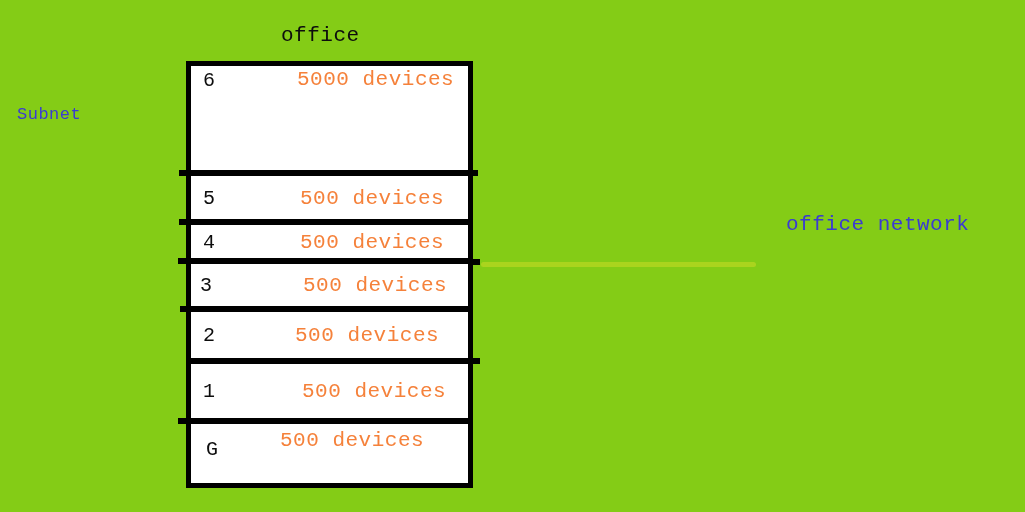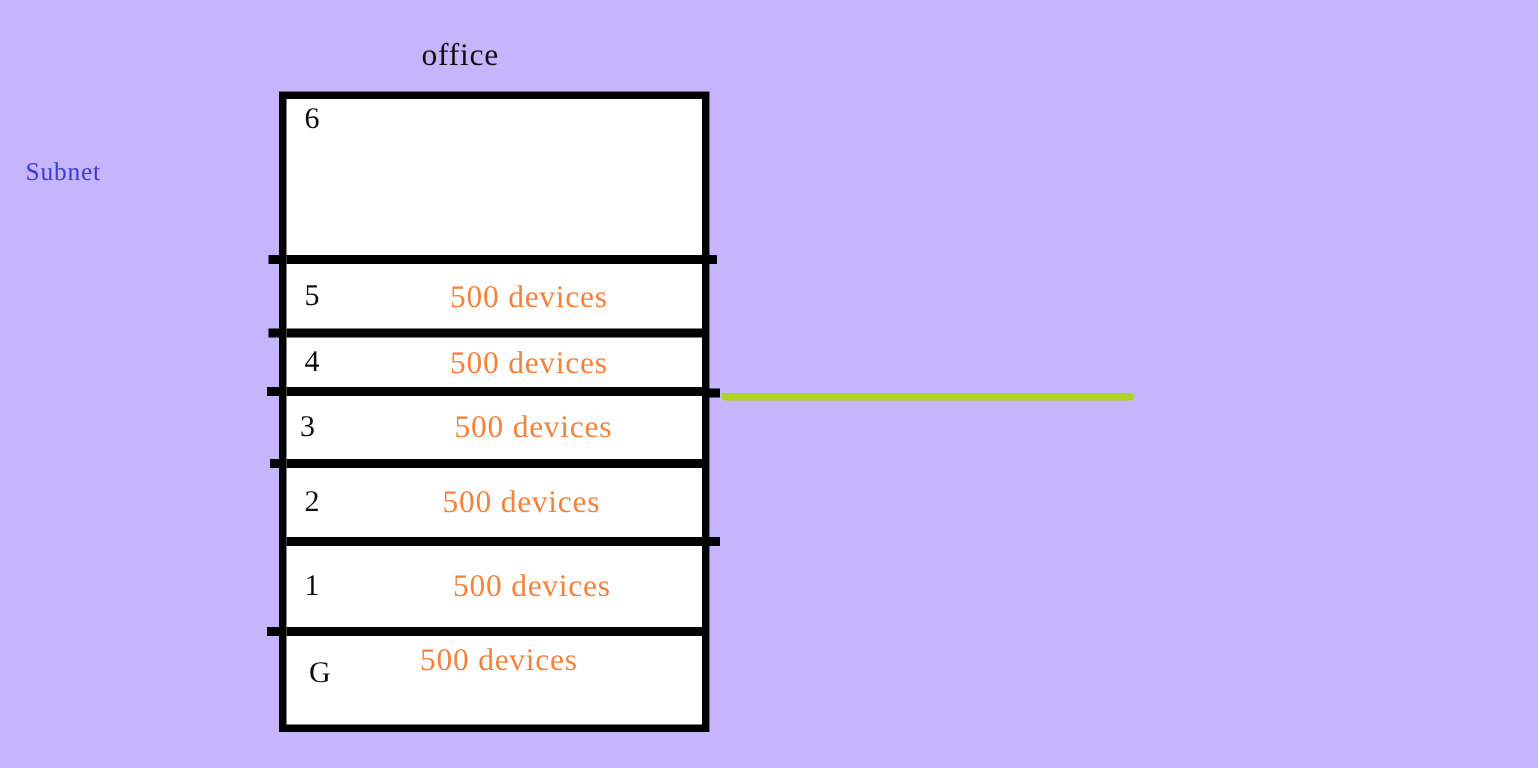--- a/index.html
+++ b/index.html
@@ -1,22 +1,22 @@
 <!DOCTYPE html>
 <html><head>
 <meta charset="utf-8">
 <style>
   html, body { margin: 0; padding: 0; background: #ffffff; }
   .canvas {
     position: relative;
     width: 1025px;
     height: 512px;
-    background: #c4b5fd;
+    background: #84cc16;
     overflow: hidden;
-    font-family: Liberation Serif, serif;
+    font-family: Liberation Mono, monospace;
     letter-spacing: 0.5px;
   }
   .title {
     position: absolute;
     left: 281px; top: 24px;
     font-size: 21px;
     color: #0d0d0d;
     white-space: nowrap;
   }
   .subnet {
@@ -117,20 +117,21 @@
 
 <div class="canvas">
 
   <div class="title">office</div>
 
   <div class="subnet">Subnet</div>
 
   <div class="building">
     <div class="floor f6">
       <span class="flabel">6</span>
+      <span class="devices">5000 devices</span>
     </div>
     <div class="floor f5">
       <span class="flabel">5</span>
       <span class="devices">500 devices</span>
     </div>
     <div class="floor f4">
       <span class="flabel">4</span>
       <span class="devices">500 devices</span>
     </div>
     <div class="floor f3">
@@ -155,14 +156,15 @@
   <div class="nub nub-l2"></div>
   <div class="nub nub-l3"></div>
   <div class="nub nub-l4"></div>
   <div class="nub nub-l6"></div>
   <div class="nub nub-r1"></div>
   <div class="nub nub-r3"></div>
   <div class="nub nub-r5"></div>
 
   <div class="net-line"></div>
 
+  <div class="net-name">office network</div>
 
 </div>
 
 </body></html>

